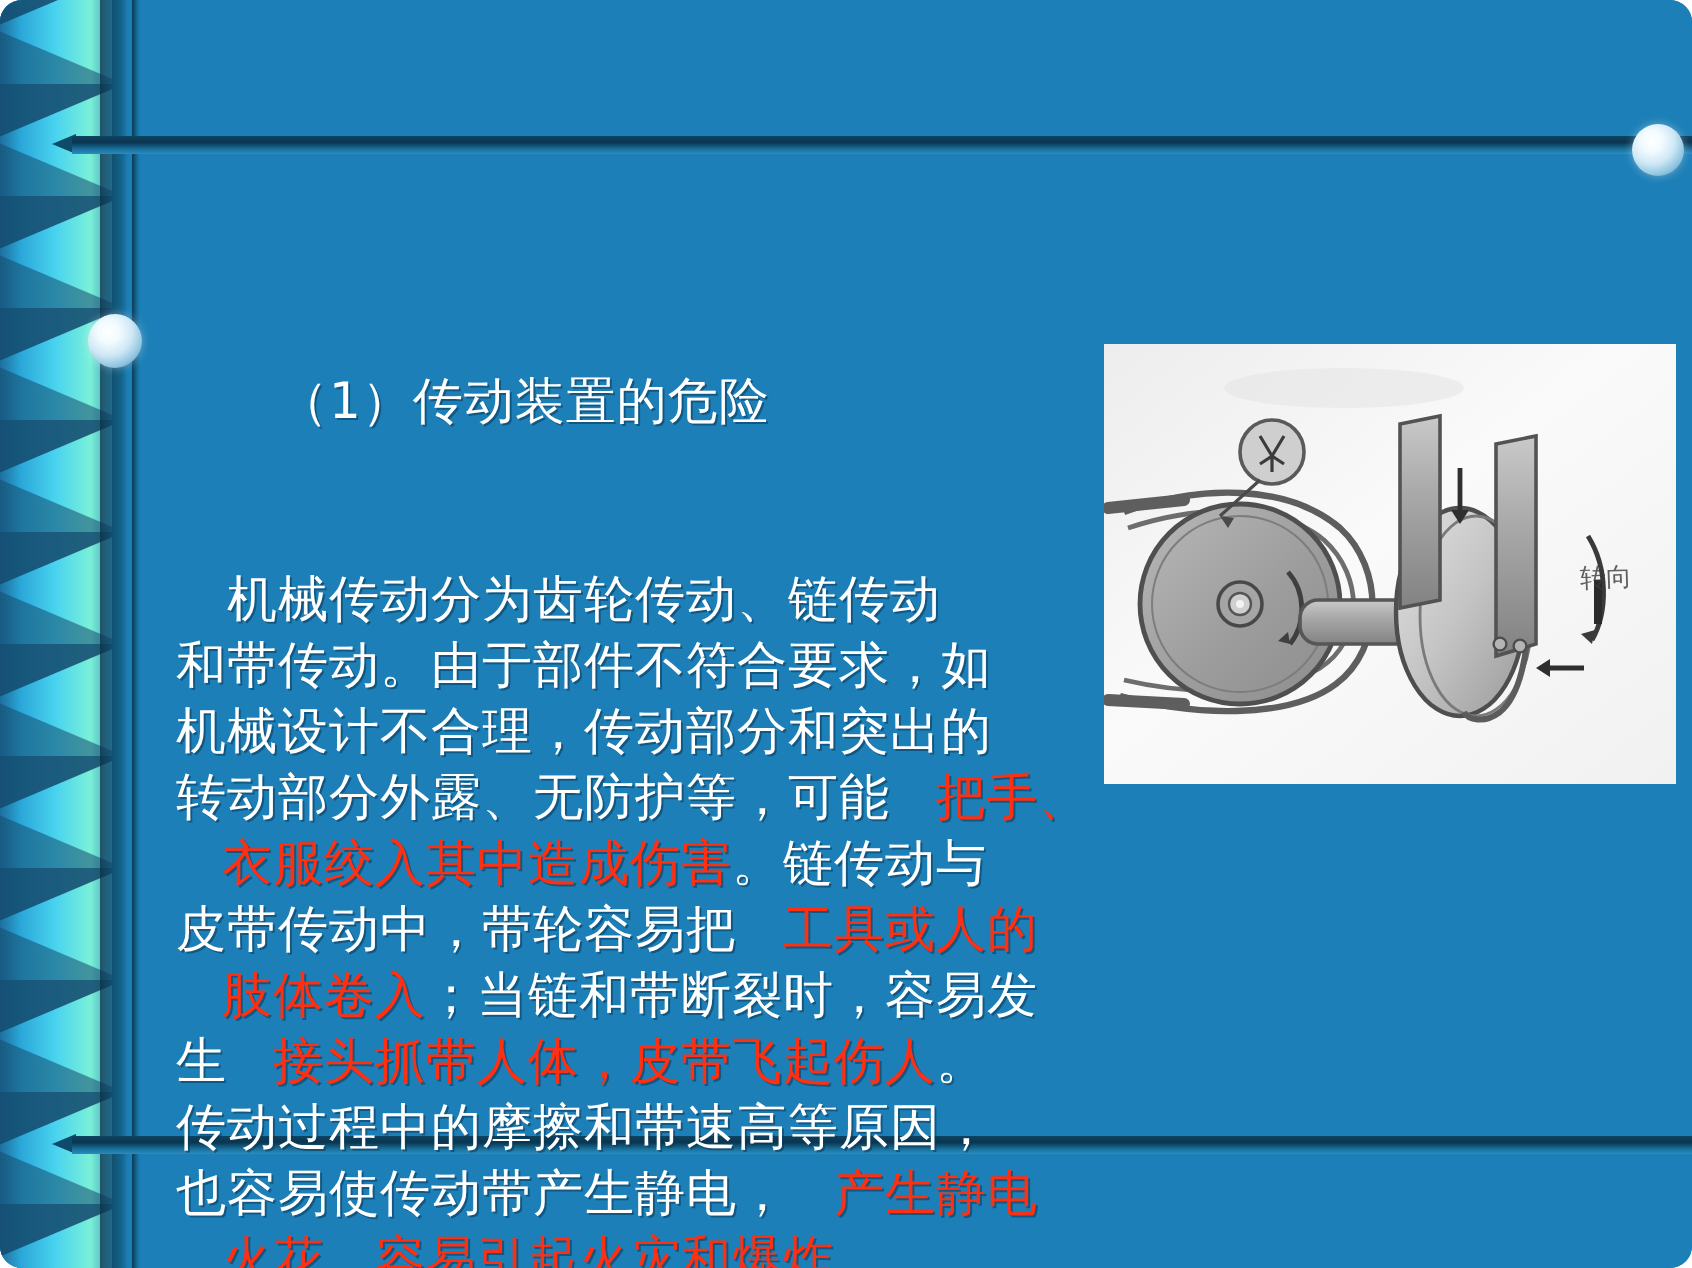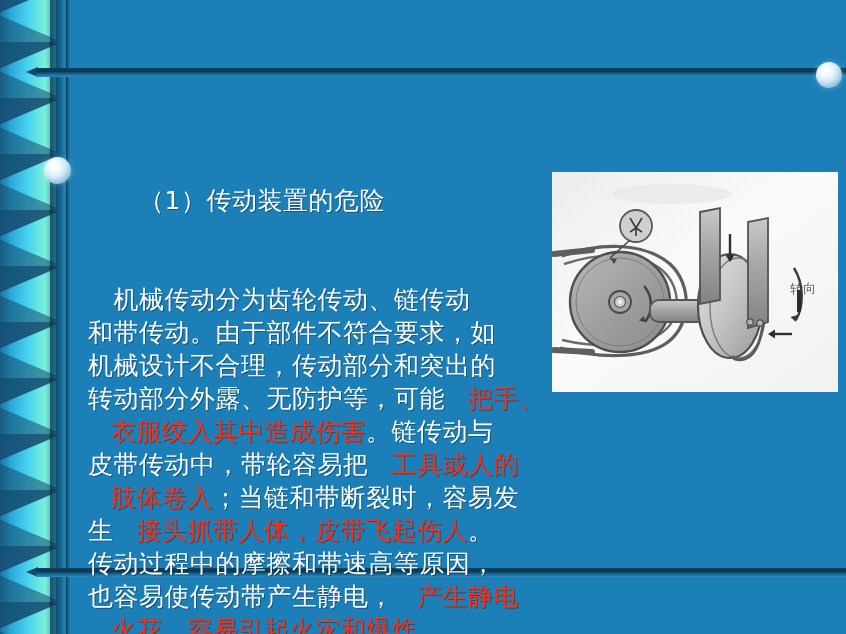--- a/index.html
+++ b/index.html
@@ -7,20 +7,21 @@
     padding: 0;
     background: #ffffff;
   }
   .slide {
     position: relative;
     width: 846px;
     height: 634px;
     overflow: hidden;
     background: #1b7fb8;
     font-family: "DejaVu Sans", "Liberation Sans", sans-serif;
+    border-radius: 11px;
   }
 
   
   .bg-field {
     position: absolute;
     left: 0; top: 0;
     width: 846px; height: 634px;
     background: #1c7fb7;
   }
 

